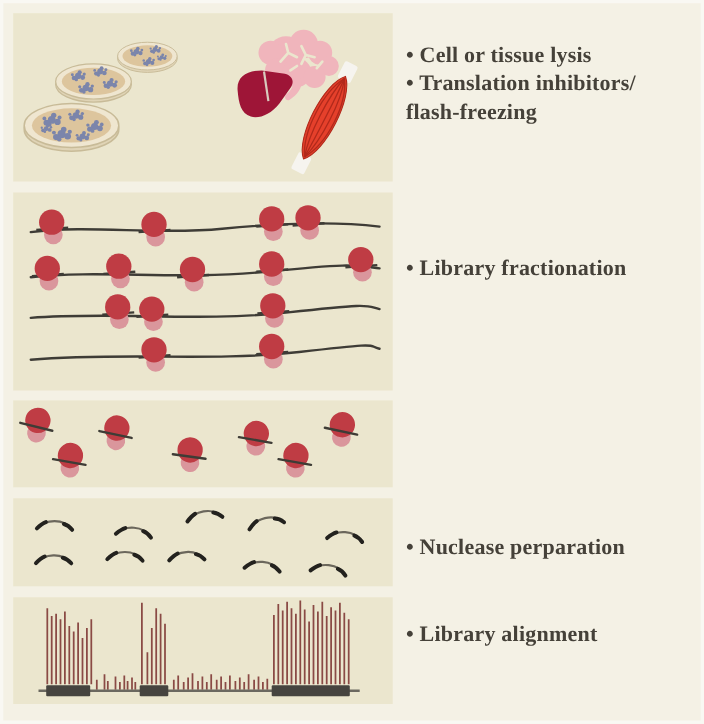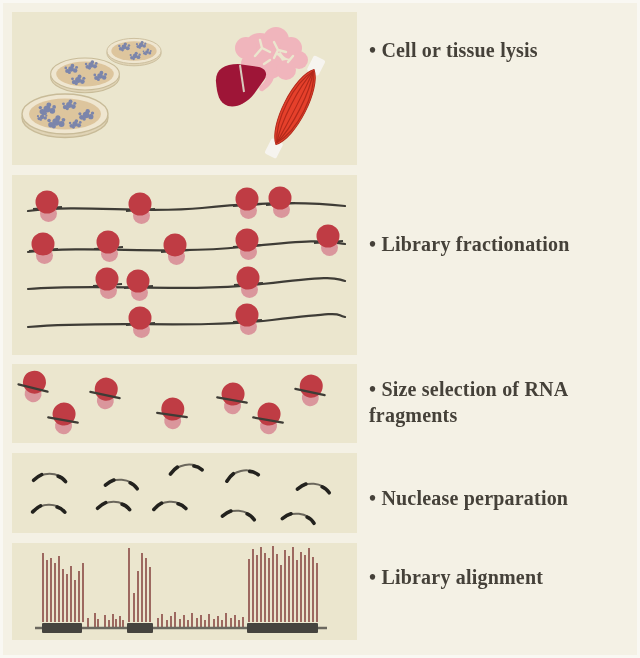--- a/index.html
+++ b/index.html
@@ -206,28 +206,26 @@
         <rect x="30" y="80" width="40" height="10" rx="1" fill="var(--exon,#46443f)"></rect>
         <rect x="115" y="80" width="26" height="10" rx="1" fill="var(--exon,#46443f)"></rect>
         <rect x="235" y="80" width="71" height="10" rx="1" fill="var(--exon,#46443f)"></rect>
       </g>
     </svg>
   </section>
 
   <div class="labels">
     <div class="block" id="b1">
       <p class="line">• Cell or tissue lysis</p>
+      <p class="line gap24">• Translation inhibitors/</p>
+      <p class="line">flash-freezing</p>
     </div>
     <div class="block" id="b2">
       <p class="line gap9">• Library fractionation</p>
     </div>
-    <div class="block" id="b3">
-      <p class="line">• Size selection of RNA</p>
-      <p class="line">fragments</p>
-    </div>
     <div class="block" id="b4">
       <p class="line">• Nuclease perparation</p>
     </div>
     <div class="block" id="b5">
       <p class="line gap9">• Library alignment</p>
     </div>
   </div>
 
 </div>
 

